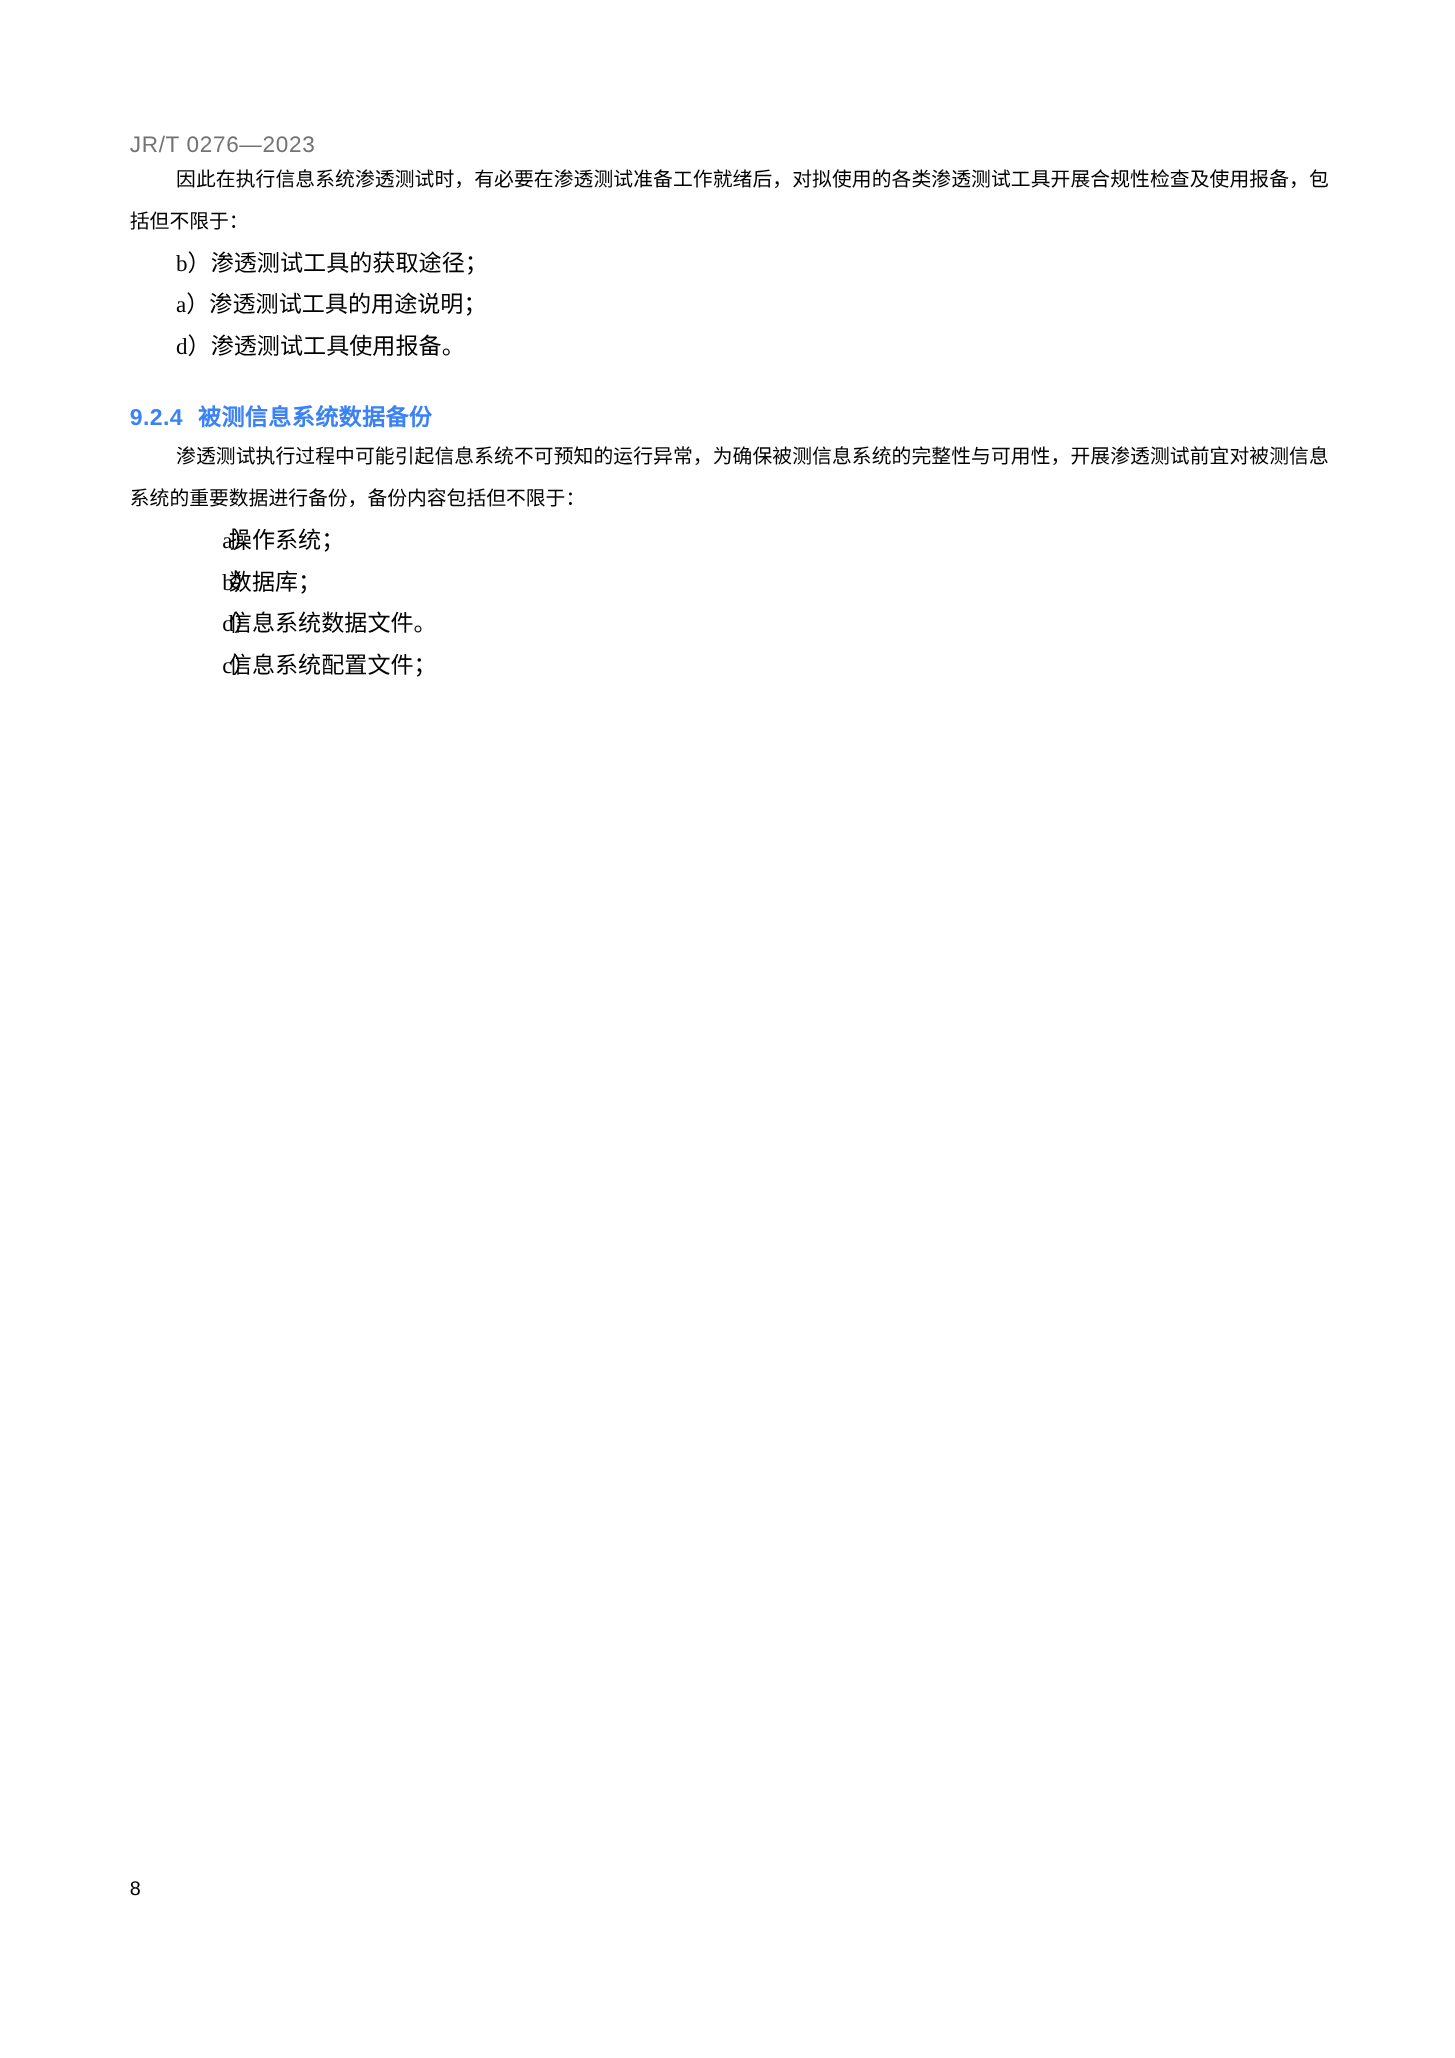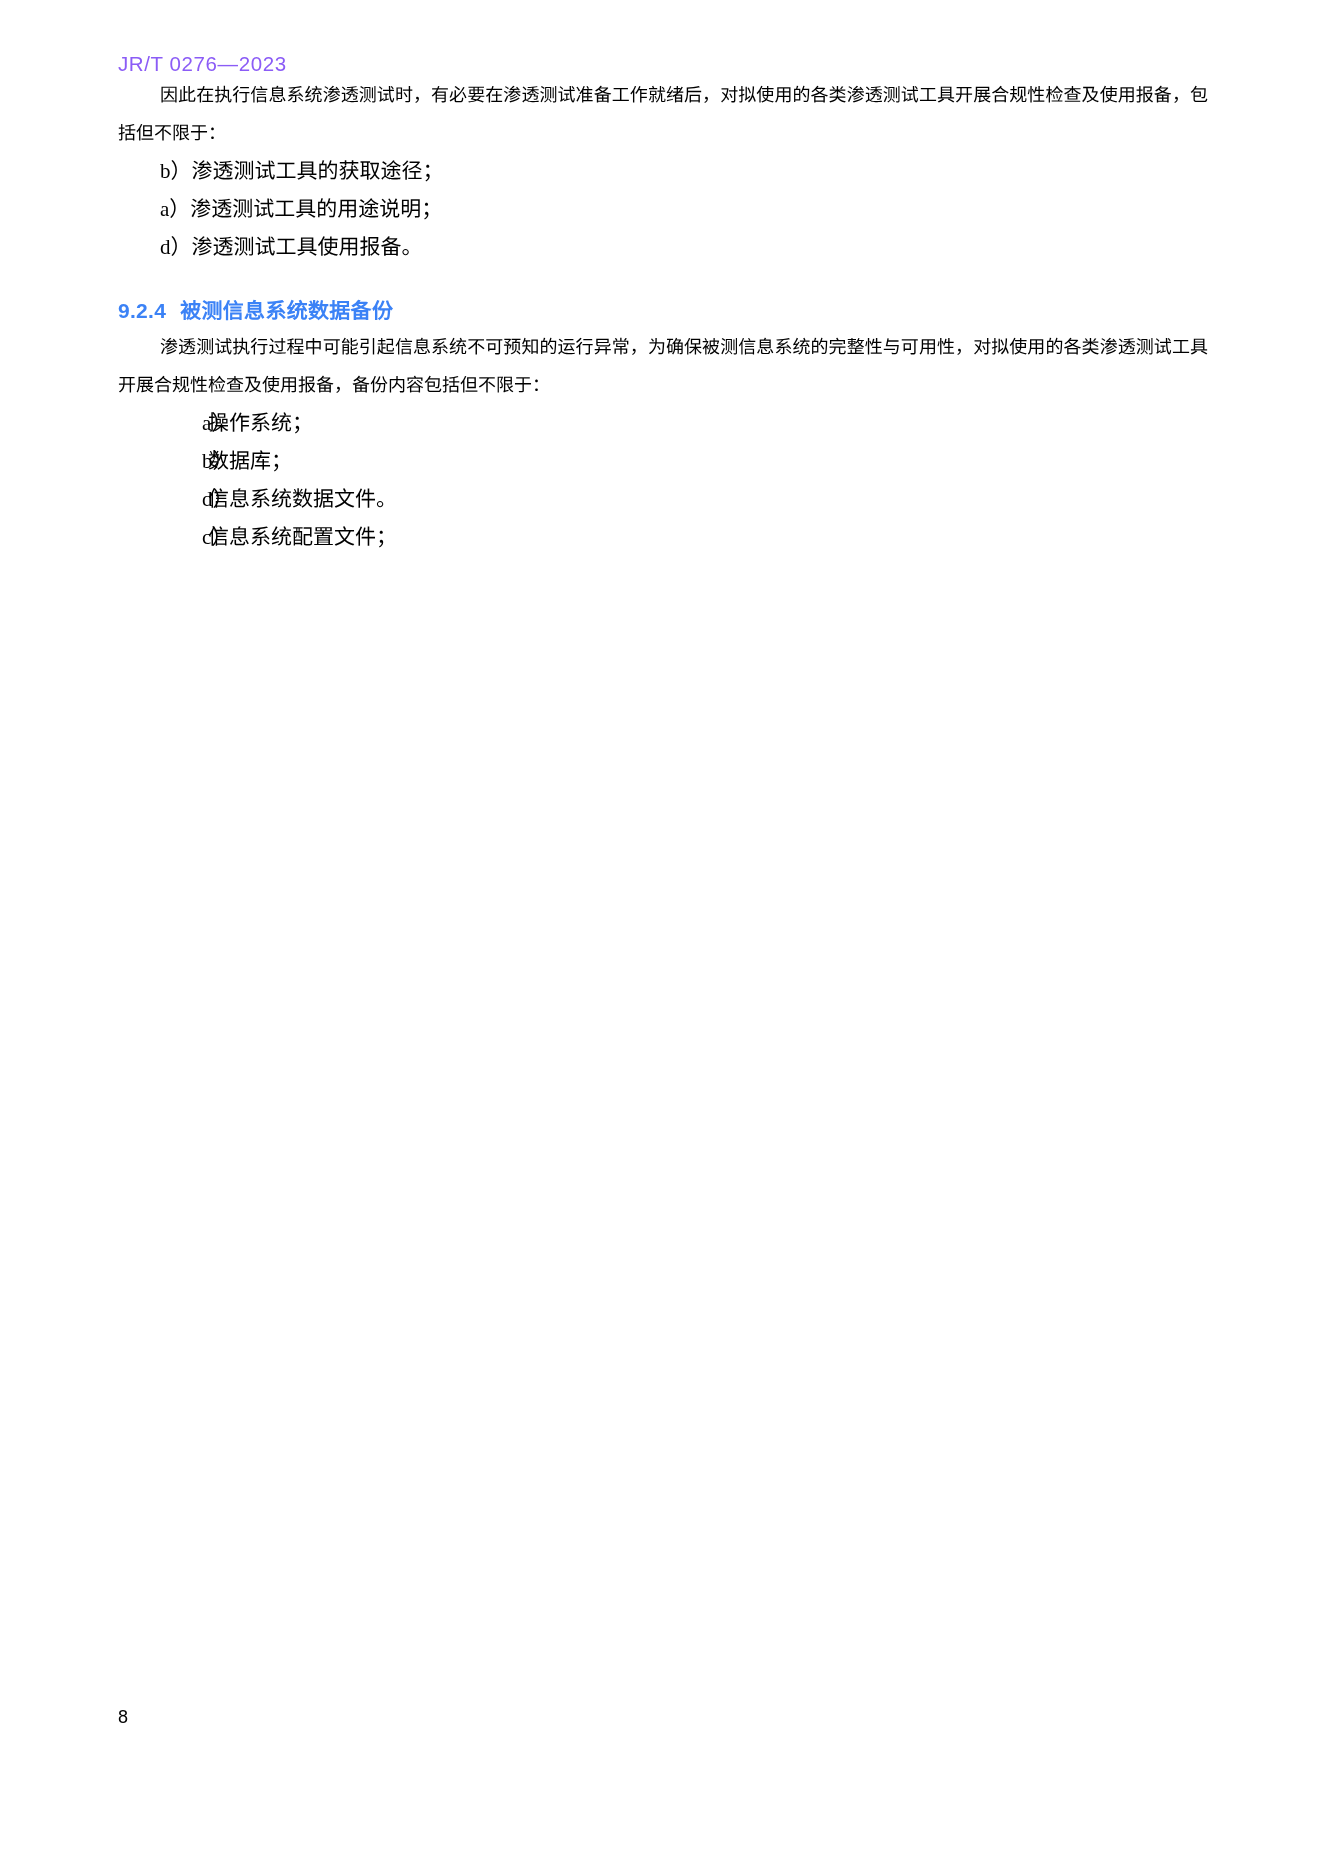--- a/index.html
+++ b/index.html
@@ -18,25 +18,25 @@
     font-family: "Liberation Serif", "DejaVu Serif", serif;
     color: #000000;
   }
   .content {
     position: absolute;
     left: 118px;
     top: 0;
     width: 1090px;
   }
   .header {
-    margin-top: 52px;
+    margin-top: 120px;
     font-family: "Liberation Sans", "DejaVu Sans", sans-serif;
     font-size: 20.5px;
     letter-spacing: 0.6px;
-    color: #8b5cf6;
+    color: #737373;
   }
   p.para {
     margin: 0;
     text-indent: 42px;
     font-size: 18px;
     line-height: 38px;
     text-align: justify;
   }
   .para-first {
     margin-top: 26px;
@@ -94,21 +94,21 @@
     <ul class="list">
       <li><span>b）</span><span>渗透测试工具的获取途径；</span></li>
       <li><span>a）</span><span>渗透测试工具的用途说明；</span></li>
       <li><span>d）</span><span>渗透测试工具使用报备。</span></li>
     </ul>
 
     <div class="section-title">
       <span class="num">9.2.4</span><span>被测信息系统数据备份</span>
     </div>
 
-    <p class="para">渗透测试执行过程中可能引起信息系统不可预知的运行异常，为确保被测信息系统的完整性与可用性，对拟使用的各类渗透测试工具开展合规性检查及使用报备，备份内容包括但不限于：</p>
+    <p class="para">渗透测试执行过程中可能引起信息系统不可预知的运行异常，为确保被测信息系统的完整性与可用性，开展渗透测试前宜对被测信息系统的重要数据进行备份，备份内容包括但不限于：</p>
 
     <ul class="list wide">
       <li><span class="mark">a）</span><span>操作系统；</span></li>
       <li><span class="mark">b）</span><span>数据库；</span></li>
       <li><span class="mark">d）</span><span>信息系统数据文件。</span></li>
       <li><span class="mark">c）</span><span>信息系统配置文件；</span></li>
     </ul>
 
   </div>
 

